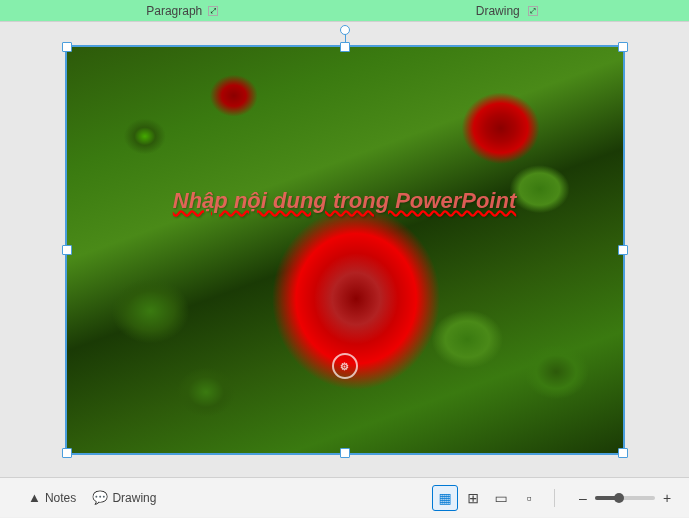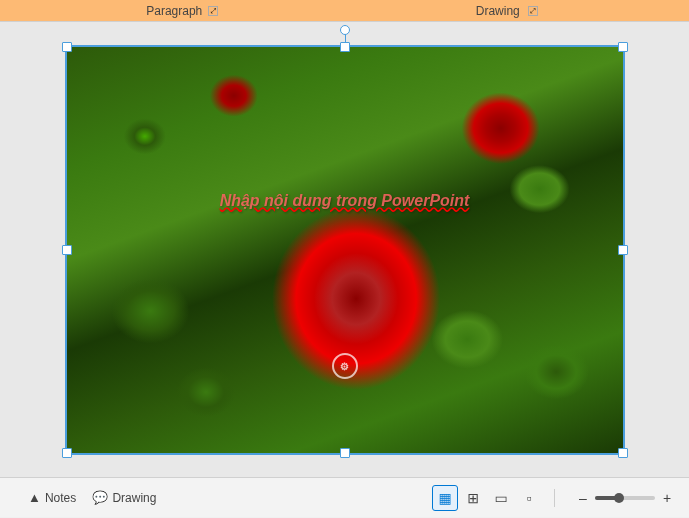--- a/index.html
+++ b/index.html
@@ -8,21 +8,21 @@
       height: 518px;
       background: #f0f0f0;
       font-family: 'Segoe UI', Arial, sans-serif;
       overflow: hidden;
       position: relative;
     }
 
     
     .ribbon-bar {
       height: 22px;
-      background: #fdba74;
+      background: #86efac;
       border-bottom: 1px solid #d0d0d0;
       display: flex;
       align-items: center;
       justify-content: space-around;
       padding: 0 20px;
     }
     .ribbon-expand {
       width: 10px;
       height: 10px;
       border: 1px solid #aaa;
@@ -74,21 +74,21 @@
       position: relative;
     }
 
     
     .image-text-overlay {
       position: absolute;
       top: 38%;
       left: 50%;
       transform: translate(-50%, -50%);
       color: rgba(255, 100, 100, 0.85);
-      font-size: 16px;
+      font-size: 22px;
       font-weight: bold;
       white-space: nowrap;
       text-decoration: underline wavy red;
       font-style: italic;
       text-shadow: 1px 1px 2px rgba(0,0,0,0.3);
       pointer-events: none;
     }
 
     
     .watermark {

